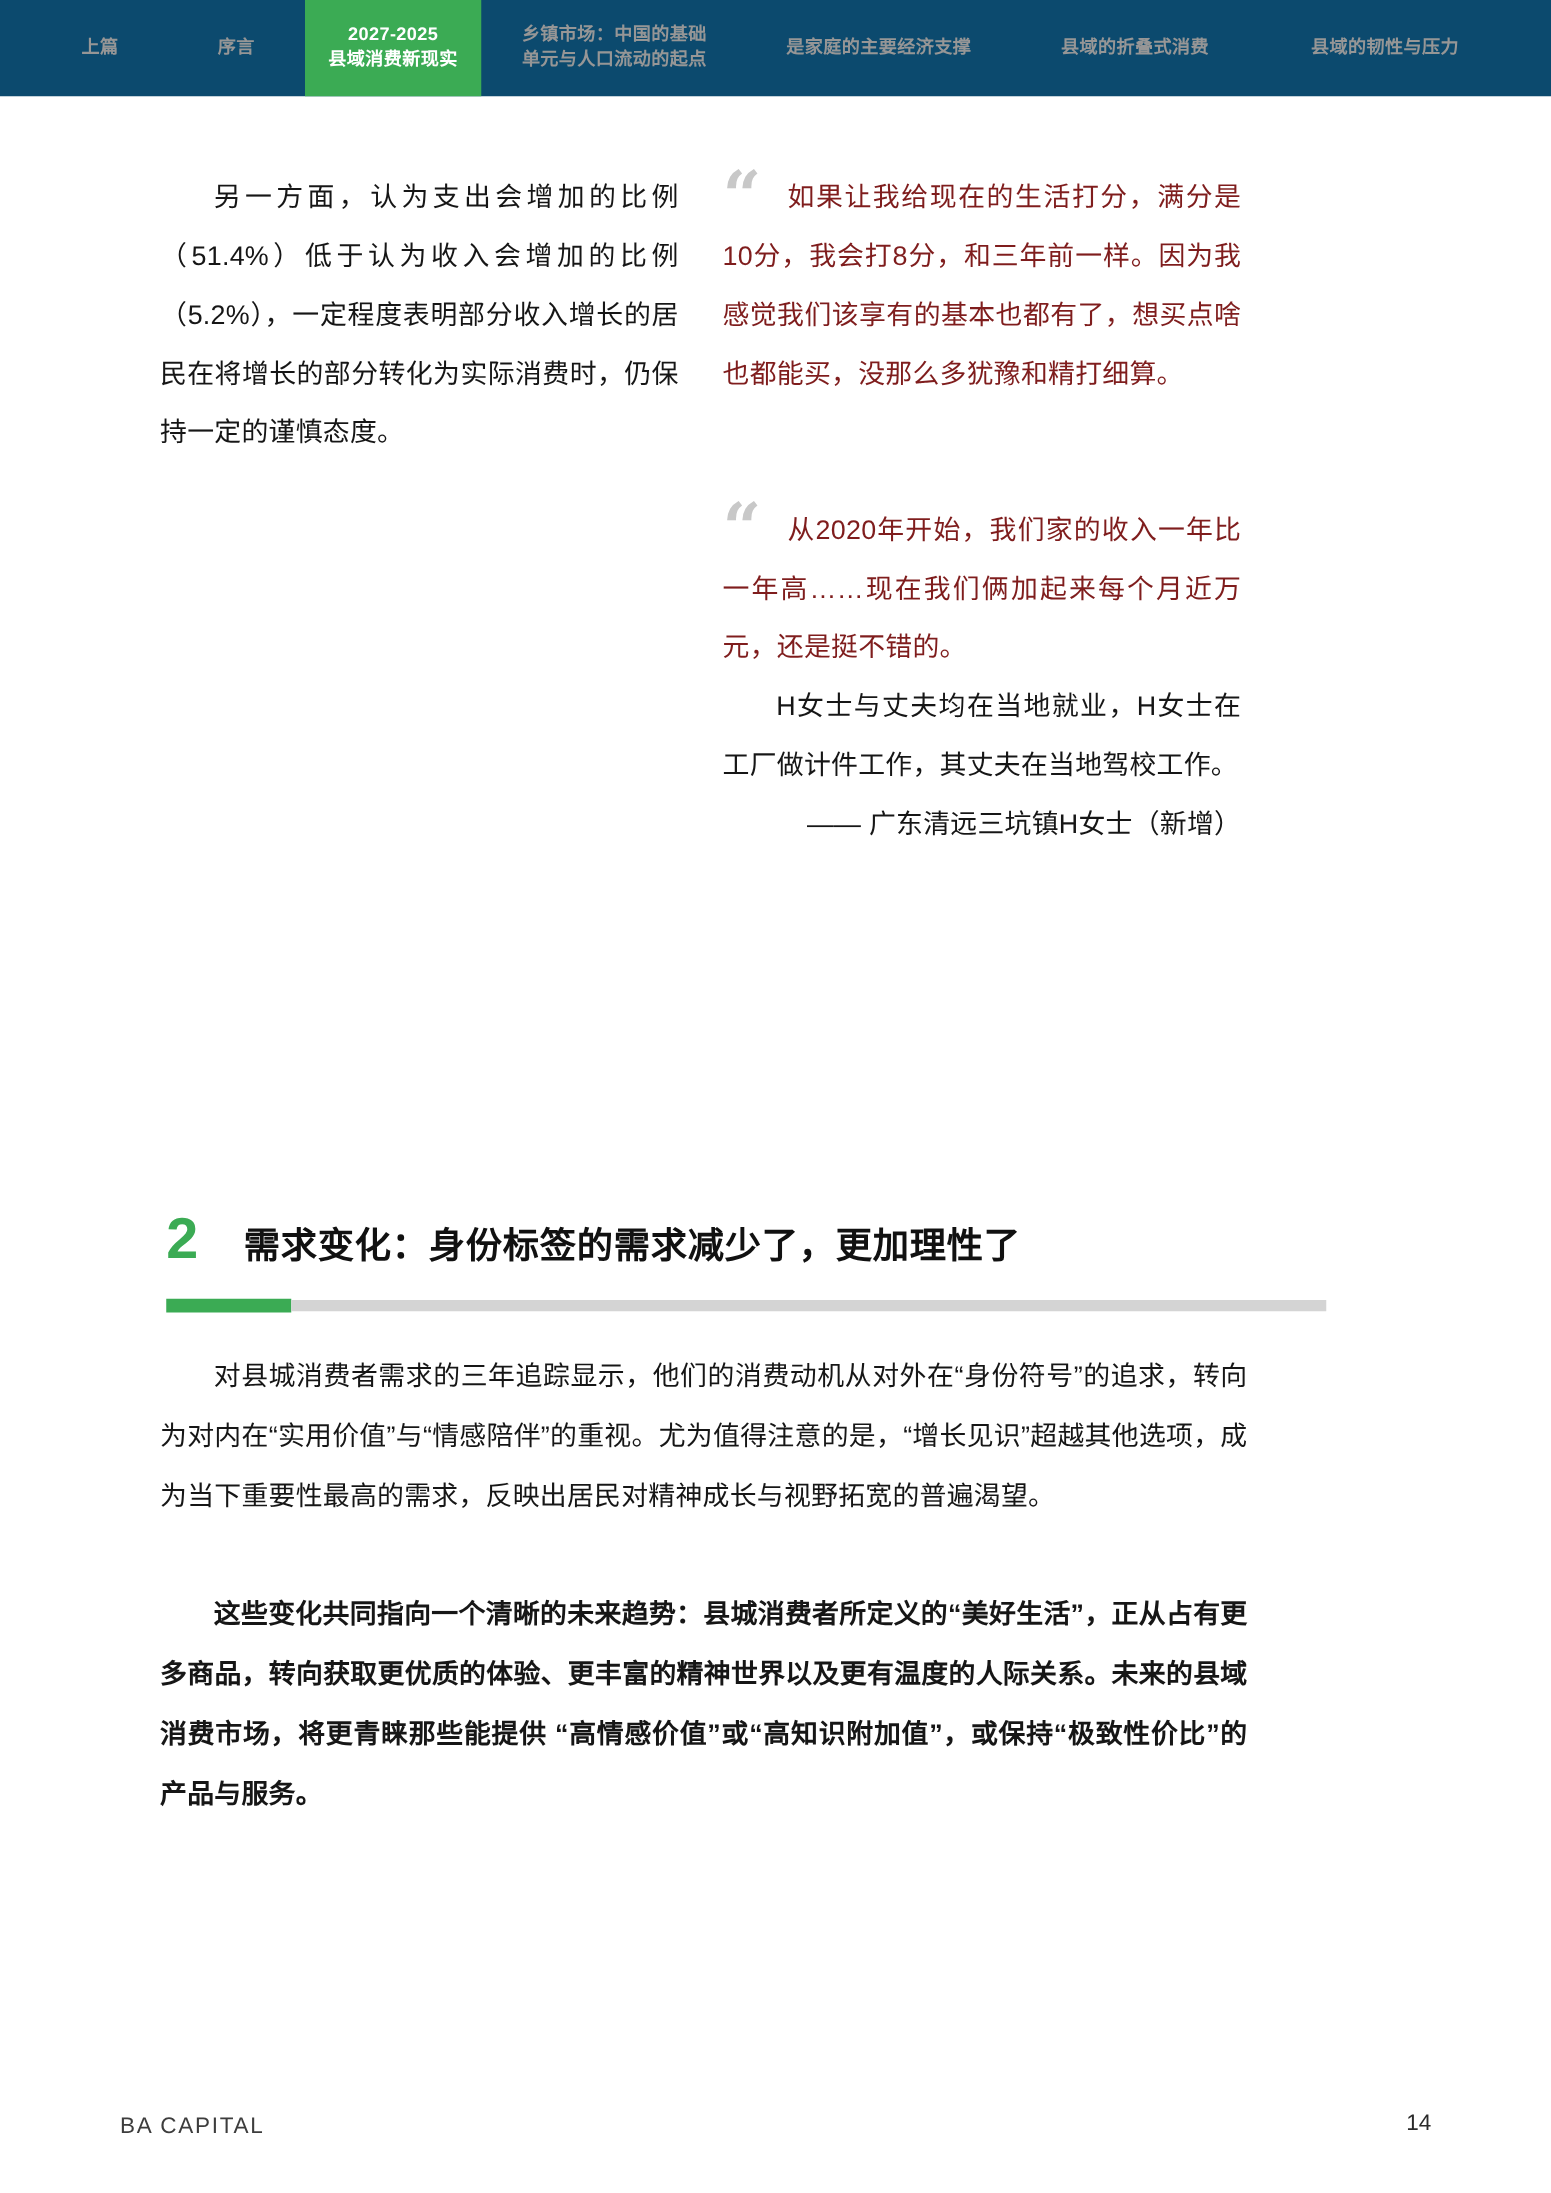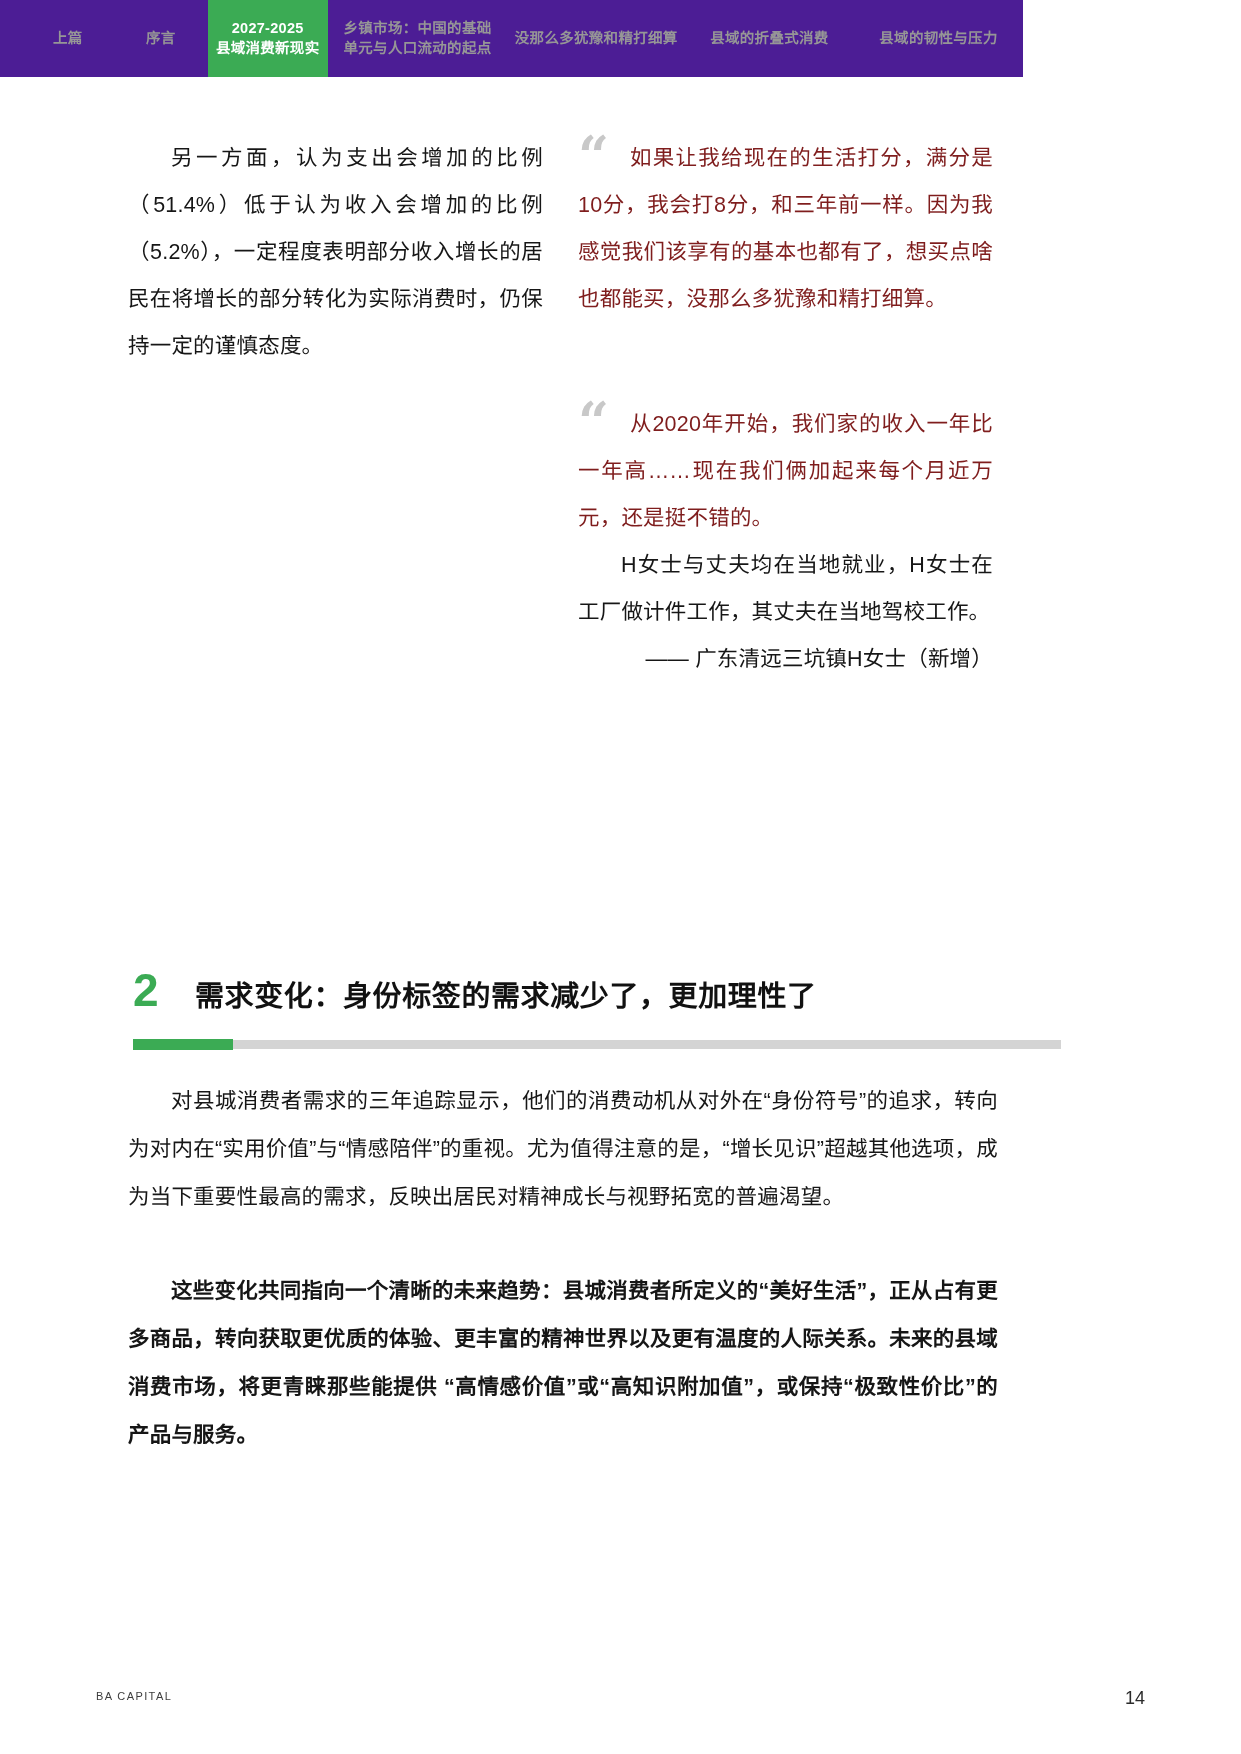--- a/index.html
+++ b/index.html
@@ -15,23 +15,23 @@
     background: #ffffff;
     color: #1a1a1a;
     position: relative;
     overflow: hidden;
   }
 
   
   .topnav {
     position: absolute;
     top: 0; left: 0;
-    width: 1023px;
+    width: 1241px;
     height: 77px;
-    background: #4c1d95;
+    background: #0c4a6e;
     display: flex;
     align-items: flex-start;
   }
 
   .nav-item {
     display: flex;
     align-items: center;
     justify-content: center;
     text-align: center;
     color: #969696;
@@ -228,21 +228,21 @@
     left: 0;
     bottom: 0;
     width: 1241px;
     height: 96px;
   }
 
   .footer-brand {
     position: absolute;
     left: 96px;
     top: 32px;
-    font-size: 11px;
+    font-size: 18px;
     letter-spacing: 1.4px;
     color: #3d3d3d;
     font-weight: 400;
   }
 
   .footer-page {
     position: absolute;
     right: 96px;
     top: 30px;
     font-size: 18px;
@@ -254,21 +254,21 @@
 <body>
 
 <div class="topnav">
   <div class="nav-item nav-spacer-left"></div>
   <div class="nav-item nav-1">上篇</div>
   <div class="nav-item nav-2">序言</div>
   <div class="nav-item nav-3">2027-2025
 县域消费新现实</div>
   <div class="nav-item nav-4">乡镇市场：中国的基础
 单元与人口流动的起点</div>
-  <div class="nav-item nav-5">没那么多犹豫和精打细算</div>
+  <div class="nav-item nav-5">是家庭的主要经济支撑</div>
   <div class="nav-item nav-6">县域的折叠式消费</div>
   <div class="nav-item nav-7">县域的韧性与压力</div>
 </div>
 
 <div class="page">
 
   <div class="columns">
 
     <div class="col-left">
       <p class="body-text indent2">另一方面，认为支出会增加的比例（51.4%）低于认为收入会增加的比例（5.2%），一定程度表明部分收入增长的居民在将增长的部分转化为实际消费时，仍保持一定的谨慎态度。</p>

